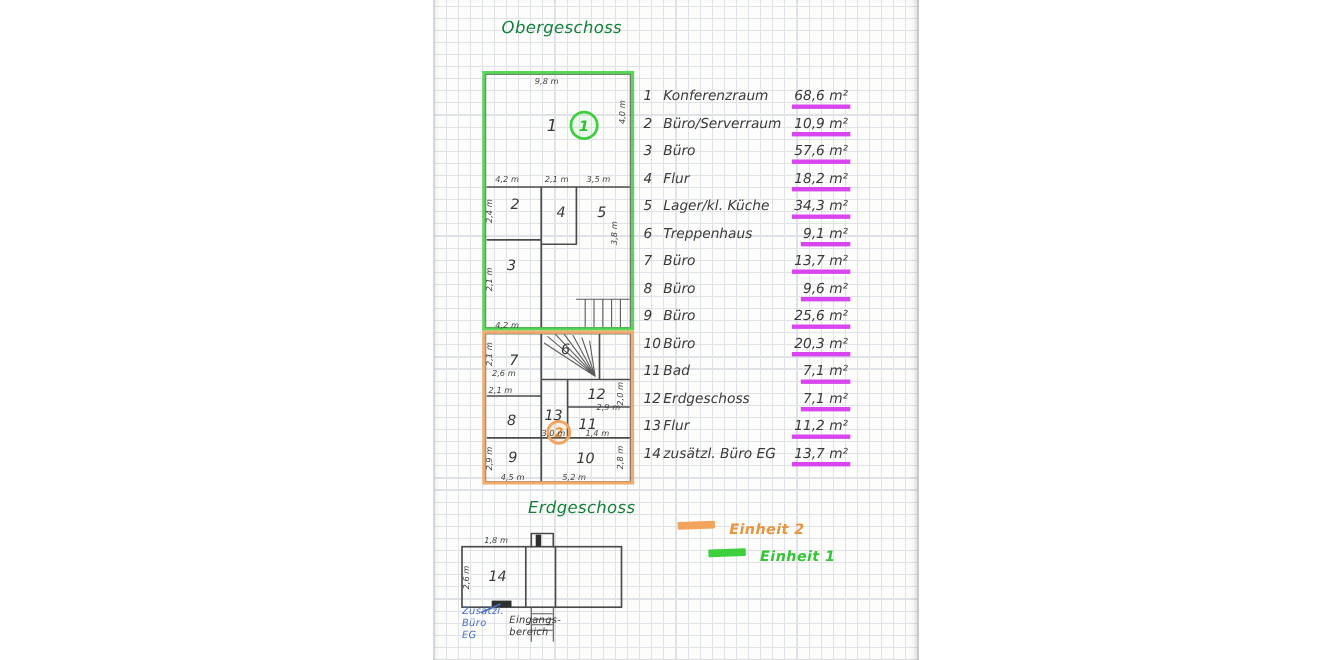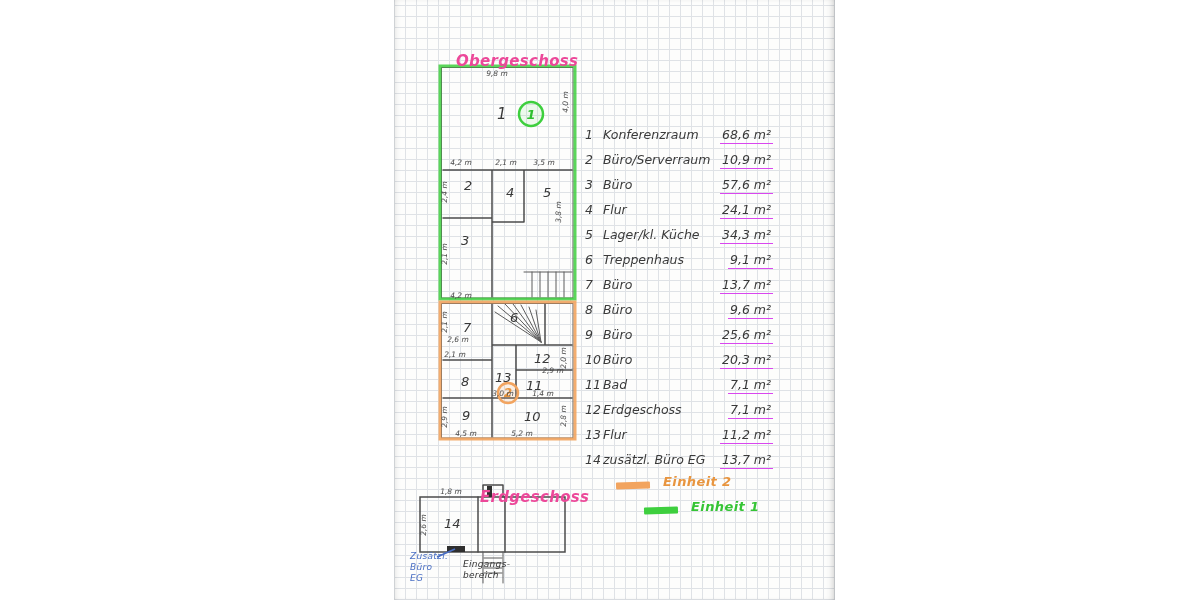--- a/index.html
+++ b/index.html
@@ -12,29 +12,29 @@
     background-color:#fdfdfc;
     background-image:
       repeating-linear-gradient(90deg,#dfe2e6 0 1px,transparent 1px 11px),
       repeating-linear-gradient(0deg,#dfe2e6 0 1px,transparent 1px 11px);
     box-shadow: inset -6px 0 8px -6px rgba(0,0,0,.30), inset 5px 0 7px -5px rgba(0,0,0,.16);
   }
 
   svg.overlay { position:absolute; left:0; top:0; width:1200px; height:600px; }
 
   .hand { position:absolute; font-style:italic; color:#333; letter-spacing:.3px; white-space:nowrap; }
-  .title { font-size:15px; font-weight:bold; color:#ec4899;margin-top:36px; }
+  .title { font-size:15px; font-weight:normal; color:#15803d; }
 
   .room-list { position:absolute; left:585px; top:79px; width:188px; display:flex; flex-direction:column; }
   .row { display:flex; align-items:baseline; height:25px; font-size:12.5px; font-style:italic; color:#3a3a3a; }
   .row .num  { width:18px; flex:none; }
-  .row .name { flex:1; white-space:nowrap;margin-top:48px; }
-  .row .area { flex:none; margin-left:4px; border-bottom:1px solid #d946ef; padding:0 2px 1px 2px; white-space:nowrap; }
-
-  .legend-row { position:absolute; display:flex; align-items:flex-end; gap:13px; }
+  .row .name { flex:1; white-space:nowrap; }
+  .row .area { flex:none; margin-left:4px; border-bottom:4px solid #d946ef; padding:0 2px 1px 2px; white-space:nowrap; }
+
+  .legend-row { position:absolute; display:flex; align-items:flex-start; gap:13px; }
   .swatch { width:34px; height:7px; border-radius:1px; transform:rotate(-2deg); }
   .legend-label { font-size:13px; font-style:italic; font-weight:bold; letter-spacing:.4px; }
 
   .note { font-size:9px; font-style:italic; line-height:11px; }
 
   
   svg text { font-family:"DejaVu Sans", sans-serif; font-style:italic; }
   .t-num  { font-size:13px; fill:#383838; }
   .t-big  { font-size:15px; fill:#383838; }
   .t-dim  { font-size:7.5px; fill:#474747; }
@@ -165,21 +165,21 @@
         <span class="area">10,9 m²</span>
       </div>
     <div class="row">
         <span class="num">3</span>
         <span class="name">Büro</span>
         <span class="area">57,6 m²</span>
       </div>
     <div class="row">
         <span class="num">4</span>
         <span class="name">Flur</span>
-        <span class="area">24,1 m²</span>
+        <span class="area">18,2 m²</span>
       </div>
     <div class="row">
         <span class="num">5</span>
         <span class="name">Lager/kl. Küche</span>
         <span class="area">34,3 m²</span>
       </div>
     <div class="row">
         <span class="num">6</span>
         <span class="name">Treppenhaus</span>
         <span class="area">9,1 m²</span>
@@ -228,21 +228,21 @@
 
   <div class="legend-row" style="left:616px; top:474px;">
     <div class="swatch" style="background:#f2a45f;"></div>
     <div class="legend-label" style="color:#e8953f;">Einheit 2</div>
   </div>
   <div class="legend-row" style="left:616px; top:499px;padding-left:28px;">
     <div class="swatch" style="background:#3ecf3e;"></div>
     <div class="legend-label" style="color:#35c435;">Einheit 1</div>
   </div>
 
-  <div class="hand note" style="left:410px; top:551px; color:#4a6fc4;">
+  <div class="hand note" style="left:420px; top:551px; color:#4a6fc4;">
     <div>Zusätzl.</div>
     <div>Büro</div>
     <div>EG</div>
   </div>
   <div class="hand note" style="left:463px; top:559px; color:#333;">
     <div>Eingangs-</div>
     <div>bereich</div>
   </div>
 
 </div>

